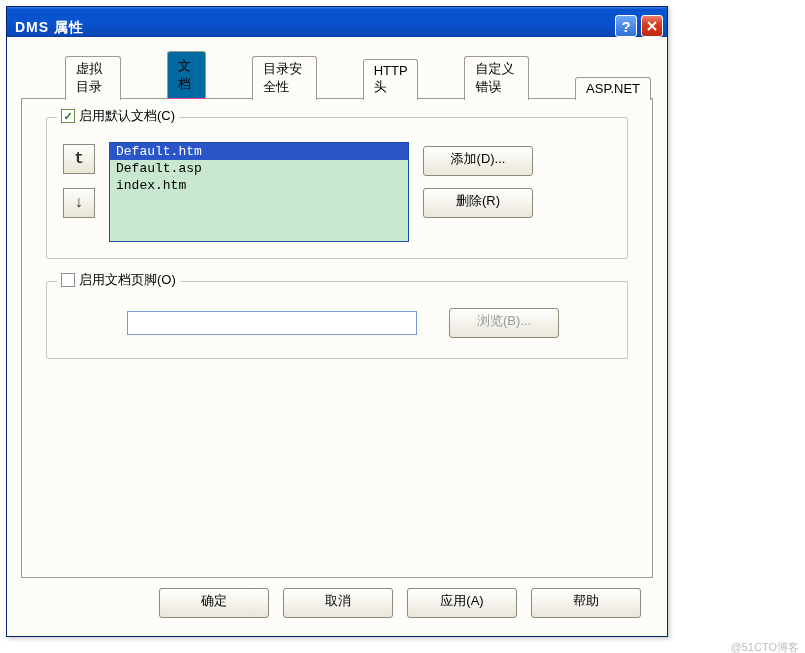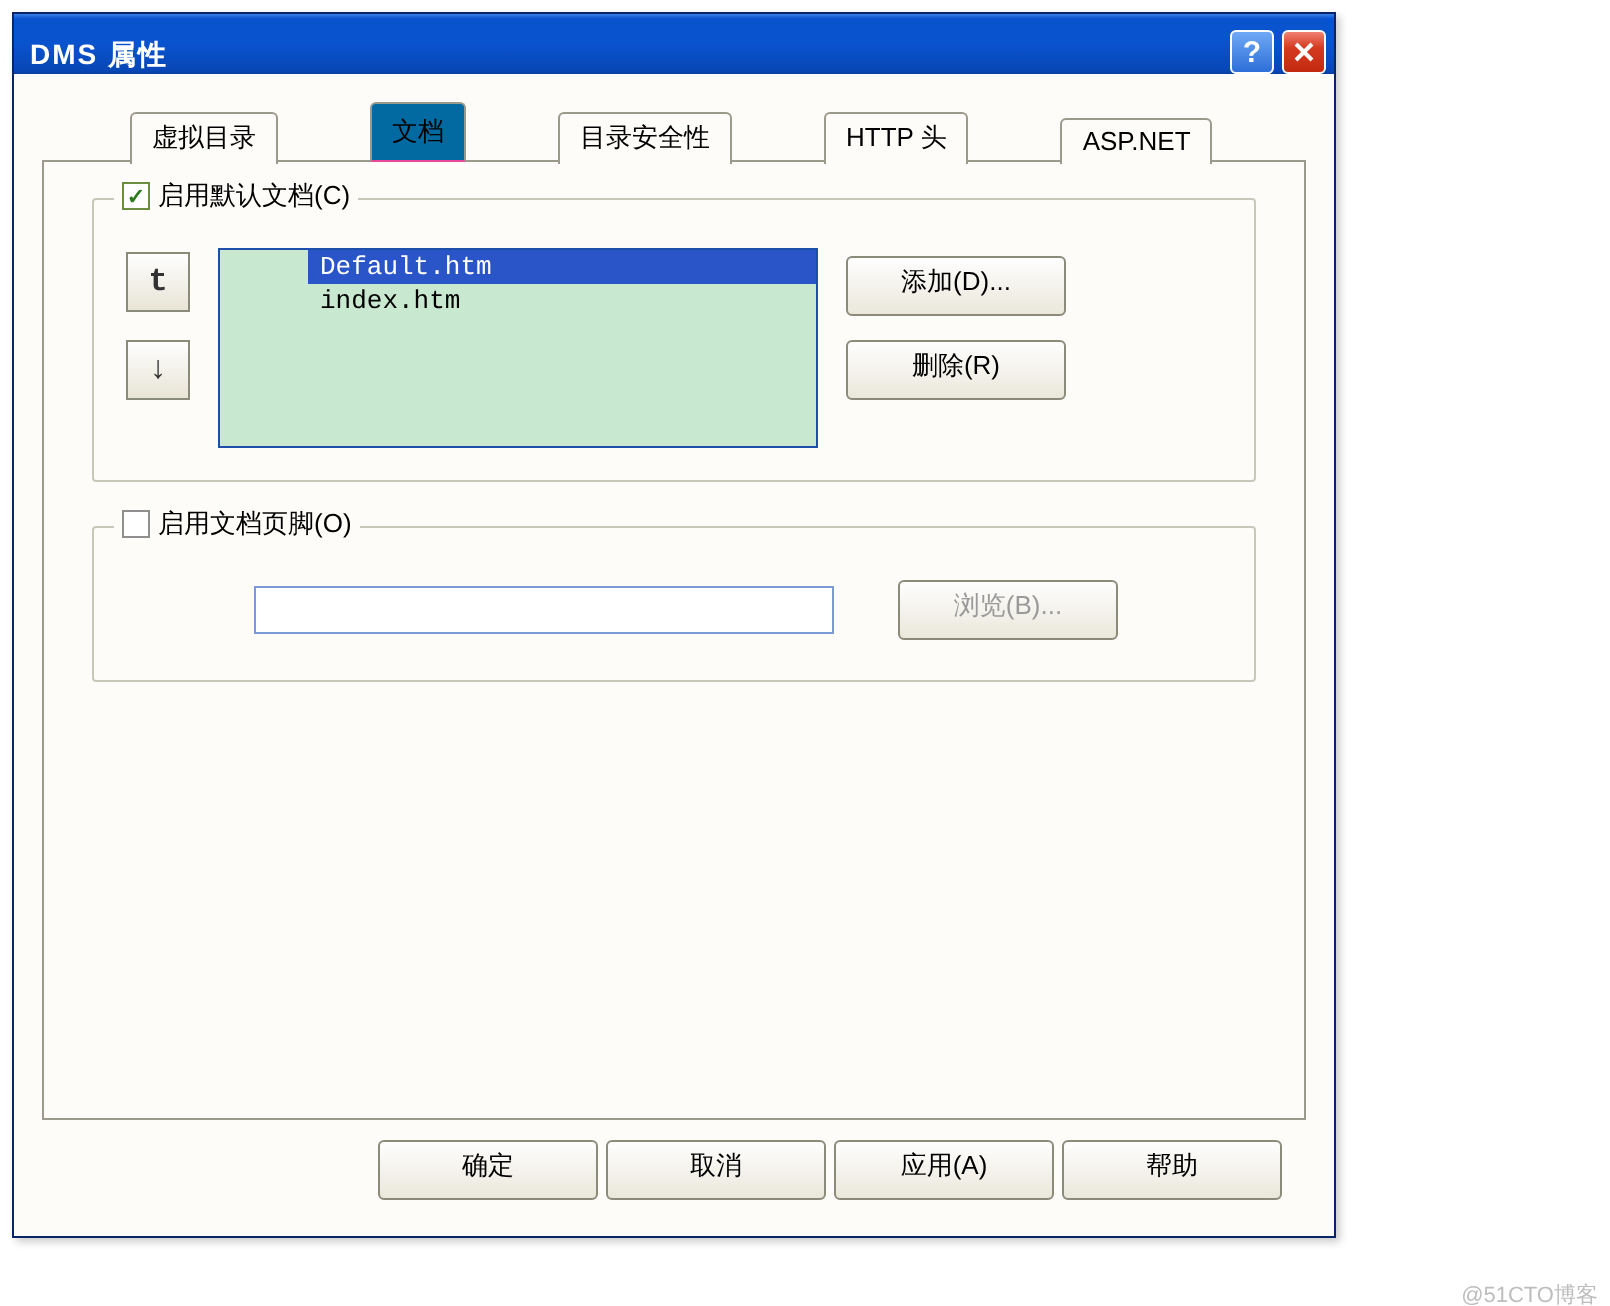--- a/index.html
+++ b/index.html
@@ -146,21 +146,20 @@
     height: 100px;
     border: 1px solid #1c4faa;
     background: #c8e8d0;
     font-family: "Courier New", monospace;
     font-size: 13px;
     overflow: hidden;
   }
   .list-item {
     padding: 1px 6px;
     white-space: nowrap;
-    margin-left: 44px;
   }
   .list-item.selected {
     background: #2a55c8;
     color: #fff;
     padding: 1px 6px;
     display: inline-block;
     width: 100%;
   }
   .side-btns {
     display: flex; flex-direction: column; gap: 12px;
@@ -187,21 +186,21 @@
     margin-left: 64px;
   }
   .footer-row {
     display: flex;
     align-items: center;
     gap: 32px;
   }
   .dialog-buttons {
     display: flex;
     justify-content: flex-end;
-    gap: 4px;
+    gap: 14px;
     padding: 10px 12px 4px 12px;
   }
   .watermark {
     position: absolute;
     right: 6px;
     bottom: 4px;
     font-size: 11px;
     color: #bdbdbd;
   }
   .wrapper { position: relative; width: 805px; height: 653px; }
@@ -224,39 +223,41 @@
     </div>
   </div>
 
   <div class="client">
 
     <div class="tabstrip">
       <div class="tab">虚拟目录</div>
       <div class="tab active">文档</div>
       <div class="tab">目录安全性</div>
       <div class="tab">HTTP 头</div>
+      <div class="tab">自定义错误</div>
       <div class="tab">ASP.NET</div>
     </div>
 
     <div class="tab-panel">
 
       <div class="groupbox">
         <div class="group-legend">
           <span class="checkbox">✓</span>
           <span>启用默认文档(C)</span>
         </div>
 
         <div class="docs-row">
           <div class="arrow-col">
             <div class="arrow-btn">t</div>
             <div class="arrow-btn">↓</div>
           </div>
 
           <div class="listbox">
             <div class="list-item selected">Default.htm</div>
+            <div class="list-item">Default.asp</div>
             <div class="list-item">index.htm</div>
           </div>
 
           <div class="side-btns">
             <div class="winbtn">添加(D)...</div>
             <div class="winbtn">删除(R)</div>
           </div>
         </div>
       </div>
 

